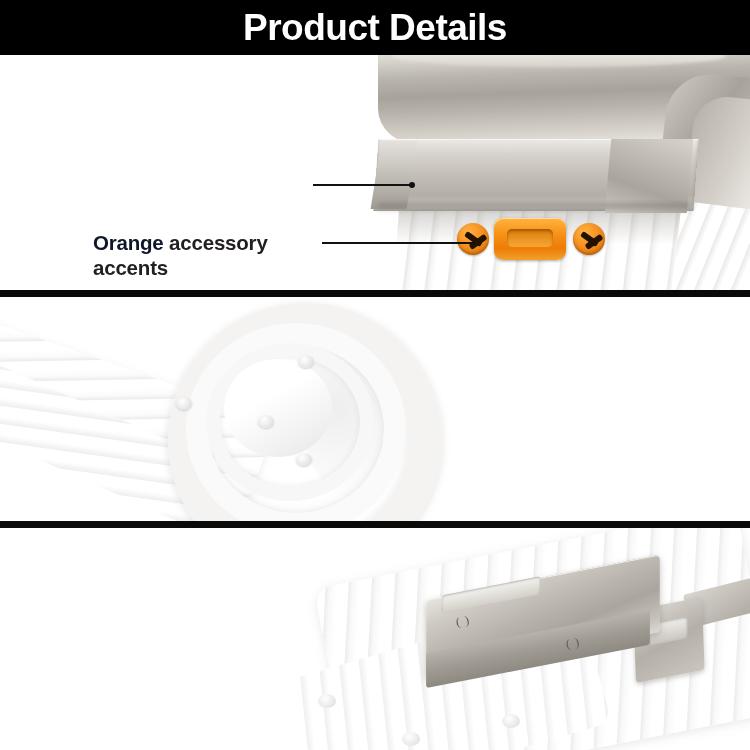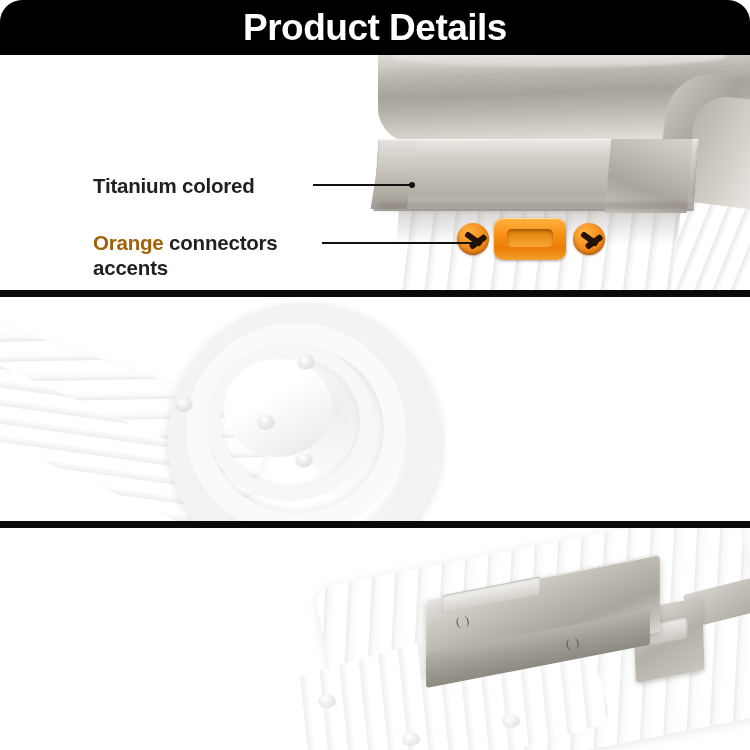--- a/index.html
+++ b/index.html
@@ -10,21 +10,20 @@
   }
   body {
     font-family: "Liberation Sans", sans-serif;
   }
   #page {
     position: relative;
     width: 750px;
     height: 750px;
     overflow: hidden;
     background: #ffffff;
-    border-radius: 22px;
   }
 
   
   .header-bar {
     position: absolute;
     left: 0;
     top: 0;
     width: 750px;
     height: 55px;
     background: #000000;
@@ -69,21 +68,21 @@
 
   
   .callout {
     position: absolute;
     color: #231f20;
     font-size: 20.5px;
     font-weight: bold;
     line-height: 25px;
     letter-spacing: -0.2px;
   }
-  .callout .accent { color: #a16207; }
+  .callout .accent { color: #0f172a; }
 
   #callout-titanium { left: 93px; top: 118px; width: 230px; }
   #callout-orange   { left: 93px; top: 175px; width: 240px; }
 
   
   .leader {
     position: absolute;
     height: 2px;
     background: #111111;
   }
@@ -510,25 +509,25 @@
         <span class="screw-slot a"></span>
         <span class="screw-slot b"></span>
       </div>
     </div>
 
     <div class="leader" id="leader-1"></div>
     <div class="leader-dot" id="leader-dot-1"></div>
     <div class="leader" id="leader-2"></div>
 
     <div class="callout" id="callout-titanium">
-      <span>Titanium colored</span><br>
+      <br>
     </div>
 
     <div class="callout" id="callout-orange">
-      <span class="accent">Orange</span><span> connectors</span><br>
+      <span class="accent">Orange</span><span> accessory</span><br>
       <span>accents</span>
     </div>
   </div>
 
   <div class="divider" id="divider-1"></div>
 
   <div class="panel" id="panel-2">
 
     <div id="coil-art">
       <div class="coil-tail"></div>

